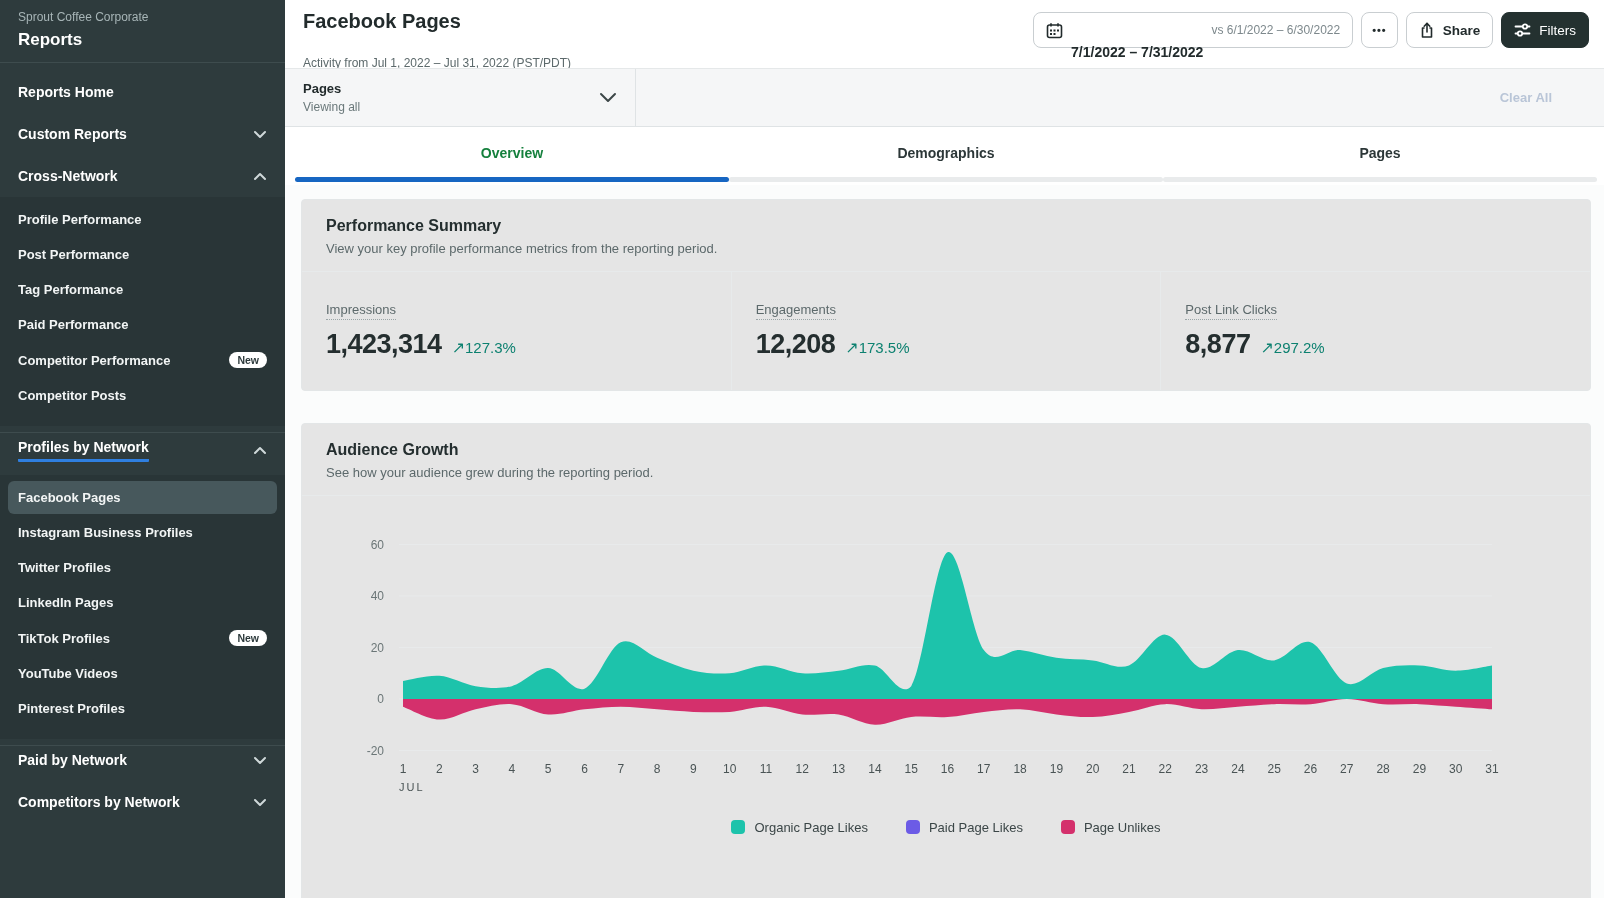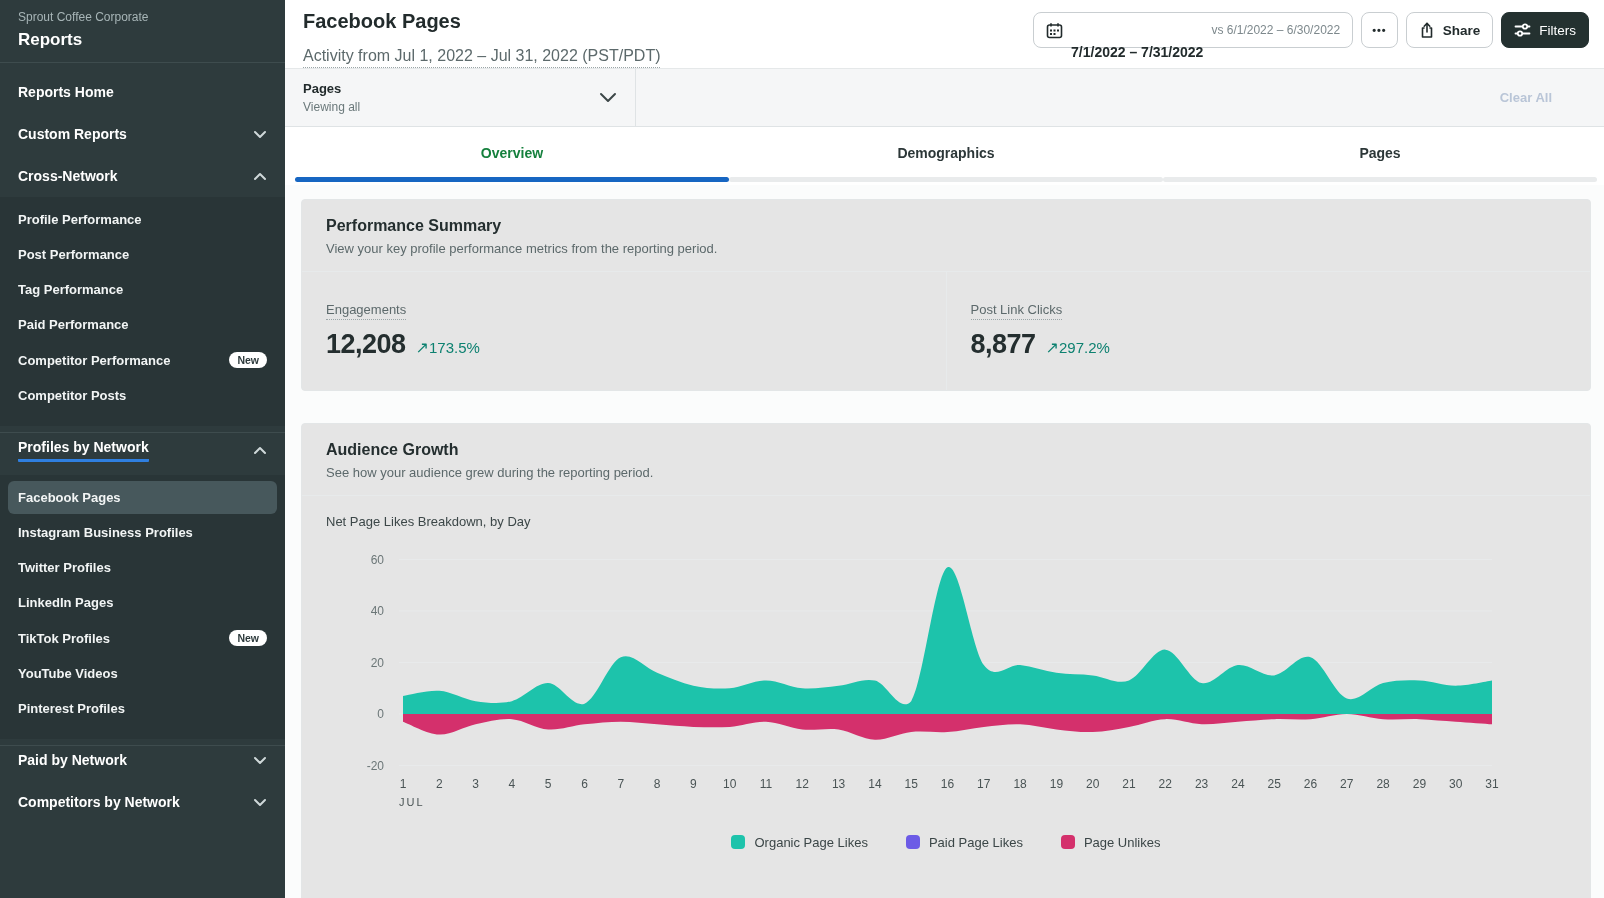--- a/index.html
+++ b/index.html
@@ -25,21 +25,21 @@
   .sb-badge { background:#fff; color:#2e3b3d; font-size:10.5px; font-weight:700;
     padding:2px 8px; border-radius:9px; }
   .sb-sep { border-top:1px solid #3e4c4e; margin-top:6px; padding-top:6px; }
   .chev { stroke:#cfd8d9; stroke-width:2; fill:none; stroke-linecap:round; stroke-linejoin:round; }
 
   
   .main { flex:1; display:flex; flex-direction:column; background:#fbfcfc; }
   .topbar { background:#fff; height:68px; display:flex; justify-content:space-between;
     padding:10px 18px 0 18px; }
   .page-title { font-size:20px; font-weight:700; color:#222b2c; }
-  .page-subtitle { font-size:16px; color:#5c696b; margin-top:14px; display:inline-block;
+  .page-subtitle { font-size:12px; color:#5c696b; margin-top:23px; display:inline-block;
     border-bottom:1px dotted #9aa5a7; padding-bottom:2px; }
   .actions { display:flex; gap:8px; padding-top:2px; }
   .btn { display:flex; align-items:center; gap:8px; height:36px; background:#fff;
     border:1px solid #c9ced1; border-radius:8px; padding:0 12px; cursor:pointer;
     font-size:14px; color:#222b2c; }
   .btn-date .date-main { font-weight:700; font-size:14px;margin-top:44px; }
   .btn-date .date-compare { font-size:12px; color:#7d888c; }
   .btn-more { font-size:11px; font-weight:700; letter-spacing:1px; padding:0 10px; }
   .btn-share { font-weight:700; font-size:13.5px; }
   .btn-filters { background:#243130; border-color:#243130; color:#fff; font-weight:400; font-size:13.5px; }
@@ -273,38 +273,41 @@
       </div>
 
     <div class="content">
 
       <section class="card">
         <div class="card-head">
           <h2 class="card-title">Performance Summary</h2>
           <p class="card-sub">View your key profile performance metrics from the reporting period.</p>
         </div>
         <div class="metrics">
+            <div class="metric"><span class="metric-label">Impressions</span><div class="metric-row">
+                <span class="metric-value">1,423,314</span>
+                <span class="metric-change"><span class="trend">↗</span>127.3%</span>
+              </div></div>
             <div class="metric"><span class="metric-label">Engagements</span><div class="metric-row">
                 <span class="metric-value">12,208</span>
                 <span class="metric-change"><span class="trend">↗</span>173.5%</span>
               </div></div>
             <div class="metric"><span class="metric-label">Post Link Clicks</span><div class="metric-row">
                 <span class="metric-value">8,877</span>
                 <span class="metric-change"><span class="trend">↗</span>297.2%</span>
               </div></div>
           </div>
       </section>
 
       <section class="card audience-card">
         <div class="card-head">
           <h2 class="card-title">Audience Growth</h2>
           <p class="card-sub">See how your audience grew during the reporting period.</p>
         </div>
         <div class="chart-block">
-          <div class="chart-label">Net Page Likes Breakdown, by Day</div>
           <div class="chart-wrap"><svg width="1240" height="300">
                 <line x1="73" x2="1166" y1="30.5" y2="30.5" stroke="#e8eaeb" stroke-width="1"></line>
                 <text x="58" y="34.5" text-anchor="end" font-size="12" fill="#6b7677">60</text>
                 <line x1="73" x2="1166" y1="82" y2="82" stroke="#e8eaeb" stroke-width="1"></line>
                 <text x="58" y="86" text-anchor="end" font-size="12" fill="#6b7677">40</text>
                 <line x1="73" x2="1166" y1="133.5" y2="133.5" stroke="#e8eaeb" stroke-width="1"></line>
                 <text x="58" y="137.5" text-anchor="end" font-size="12" fill="#6b7677">20</text>
                 <line x1="73" x2="1166" y1="185" y2="185" stroke="#e8eaeb" stroke-width="1"></line>
                 <text x="58" y="189" text-anchor="end" font-size="12" fill="#6b7677">0</text>
                 <line x1="73" x2="1166" y1="236.5" y2="236.5" stroke="#e8eaeb" stroke-width="1"></line>

